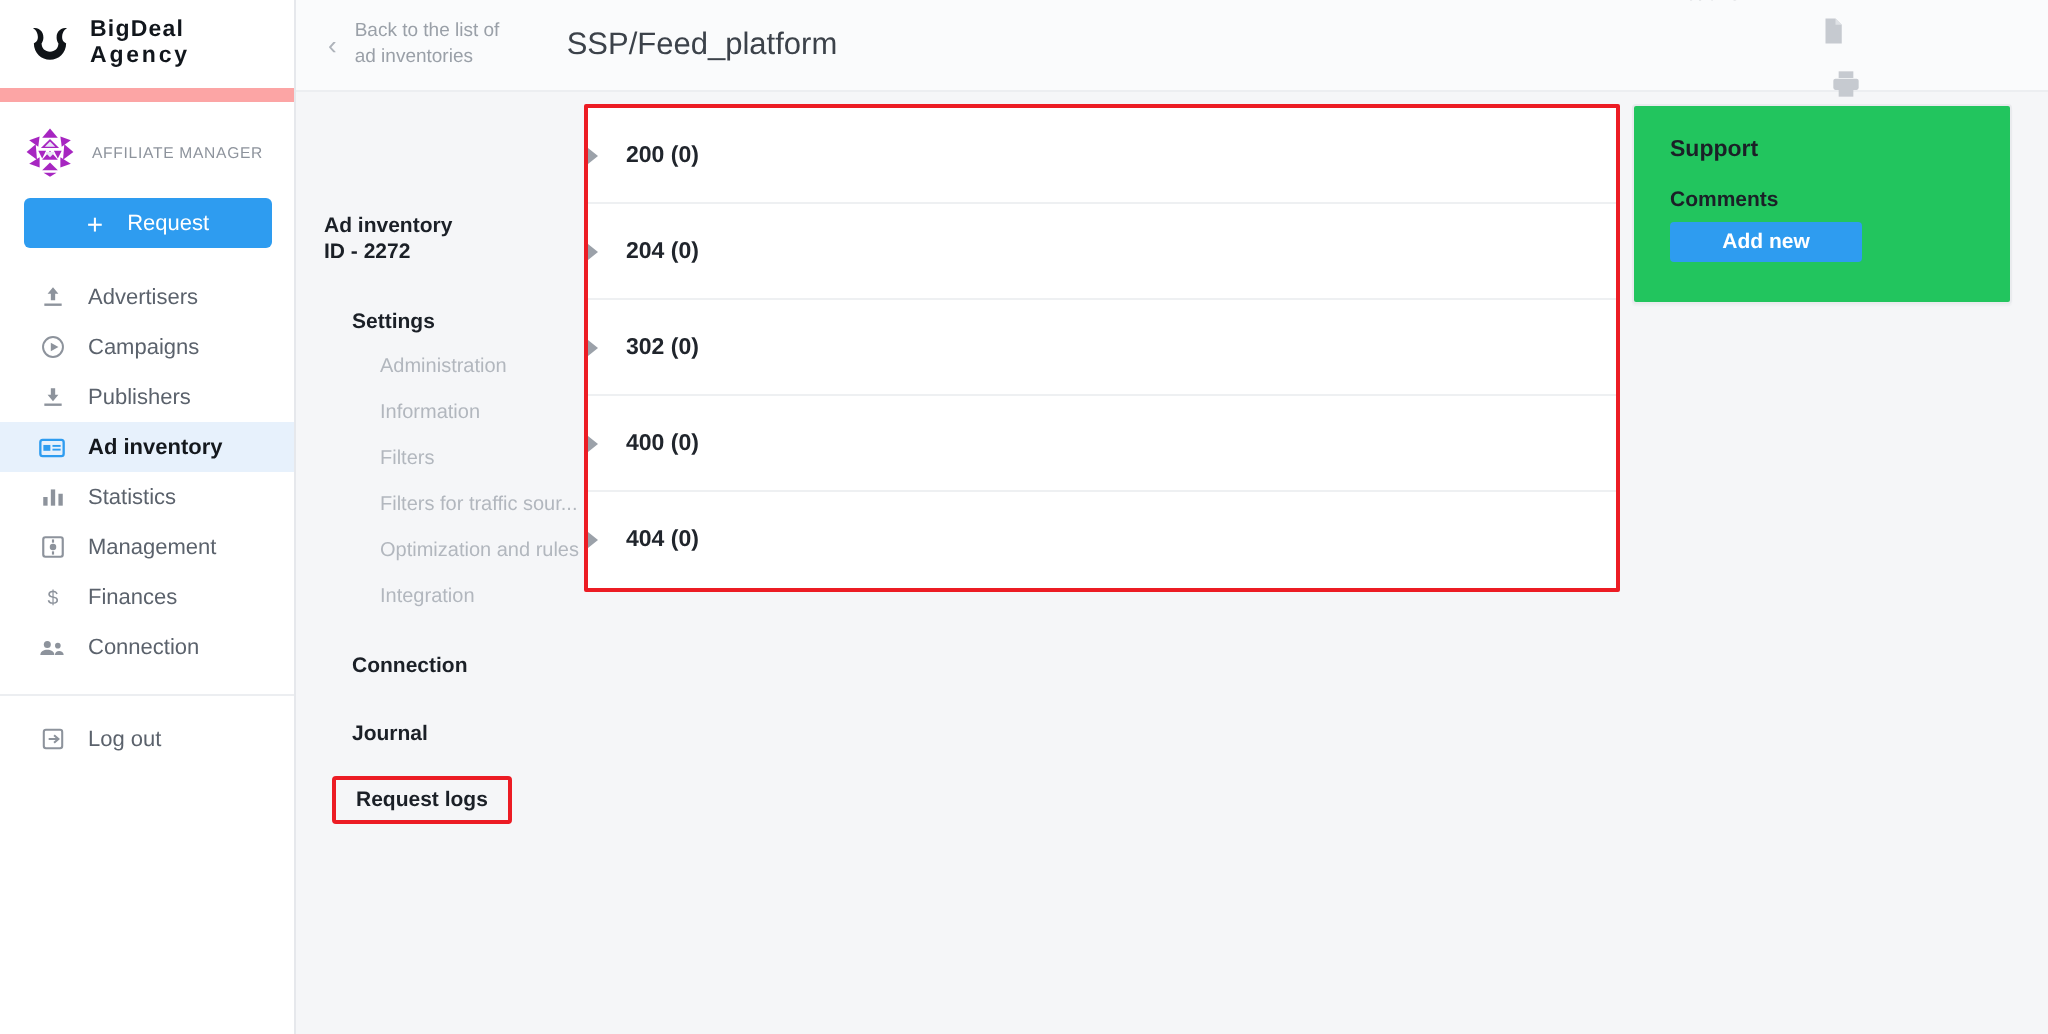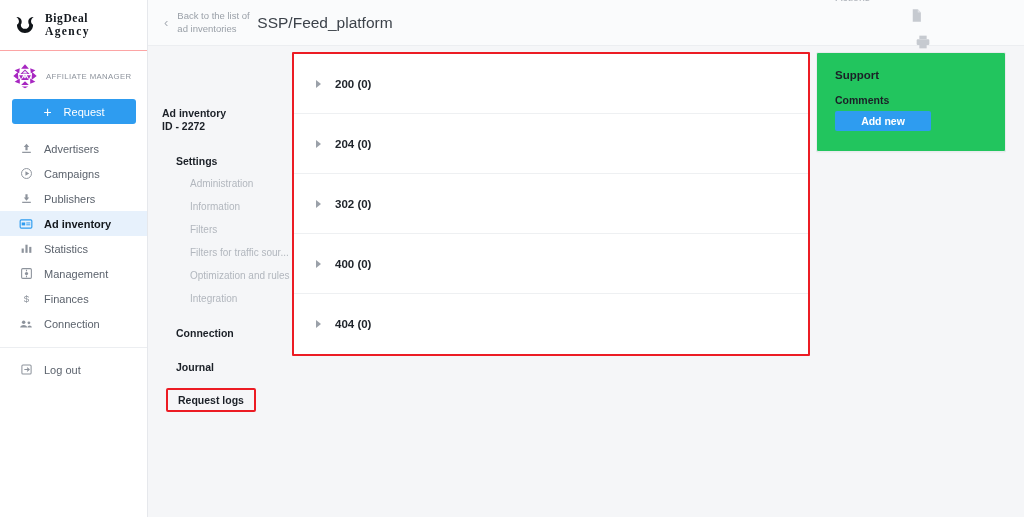--- a/index.html
+++ b/index.html
@@ -12,21 +12,21 @@
   .app { position: relative; width: 1024px; height: 517px; display: flex; }
 
   
   .sidebar {
     width: 148px; height: 517px; background: #ffffff;
     border-right: 1px solid #e6e8ec;
     display: flex; flex-direction: column; flex: none;
   }
   .brand {
     height: 51px; display: flex; align-items: center; gap: 9px;
-    padding-left: 14px; border-bottom: 1px solid #fca5a5; font-family: Liberation Serif, serif;
+    padding-left: 14px; border-bottom: 7px solid #fca5a5;
   }
   .brand-mark { width: 22px; height: 22px; flex: none; }
   .brand-text { line-height: 1.15; }
   .brand-line1 { font-size: 11.5px; font-weight: bold; color: #11161c; letter-spacing: .6px; }
   .brand-line2 { font-size: 11.5px; font-weight: bold; color: #11161c; letter-spacing: 1.4px; text-align: right; }
 
   .acct { padding: 12px 10px 0 12px; }
   .acct-row { display: flex; align-items: center; gap: 8px; }
   .avatar { width: 26px; height: 26px; flex: none; border-radius: 2px; }
   .acct-role { font-size: 7.8px; color: #8d939c; letter-spacing: .35px; }
@@ -65,34 +65,34 @@
   .main { flex: 1; height: 517px; position: relative; }
   .topbar {
     height: 46px; display: flex; align-items: center;
     border-bottom: 1px solid #eceef1; background: #fafbfc;
   }
   .back {
     display: flex; align-items: center; gap: 9px; padding-left: 16px; cursor: pointer;
   }
   .back-chev { font-size: 13px; color: #aeb3ba; line-height: 1; }
   .back-text { font-size: 9.5px; color: #9aa0a8; line-height: 1.35; width: 80px; }
-  .page-title { font-size: 15.5px; color: #3c424a; }
+  .page-title { margin-left: 26px; font-size: 15.5px; color: #3c424a; }
   .topbar-right { margin-left: auto; display: flex; align-items: center; gap: 0; padding-right: 26px; flex-direction: column; }
   .actions-label { font-size: 10.5px; color: #a9aeb6; cursor: pointer; margin-right: 128px; }
   .hdr-ico { width: 26px; height: 26px; display: flex; align-items: center; justify-content: center; cursor: pointer; }
   .hdr-ico + .hdr-ico { margin-left: 12px; }
 
   
   .content { position: relative; padding: 6px 0 0 0; display: flex; }
   .accordion-wrap {
     margin-left: 144px; width: 518px; border: 2px solid #ec1c24;
     background: #ffffff; border-radius: 1px;
   }
   .acc-row {
-    height: 60px; display: flex; align-items: center; padding-left: 22px;
+    height: 48px; display: flex; align-items: center; 
     border-bottom: 1px solid #eef0f2; cursor: pointer;
   }
   .acc-row:last-child { border-bottom: none; }
   .acc-caret {
     width: 0; height: 0; border-left: 5px solid #9ba1a9;
     border-top: 4px solid transparent; border-bottom: 4px solid transparent;
     margin-right: 14px; flex: none;
   }
   .acc-label { font-size: 11.5px; font-weight: bold; color: #20252c; }
 

